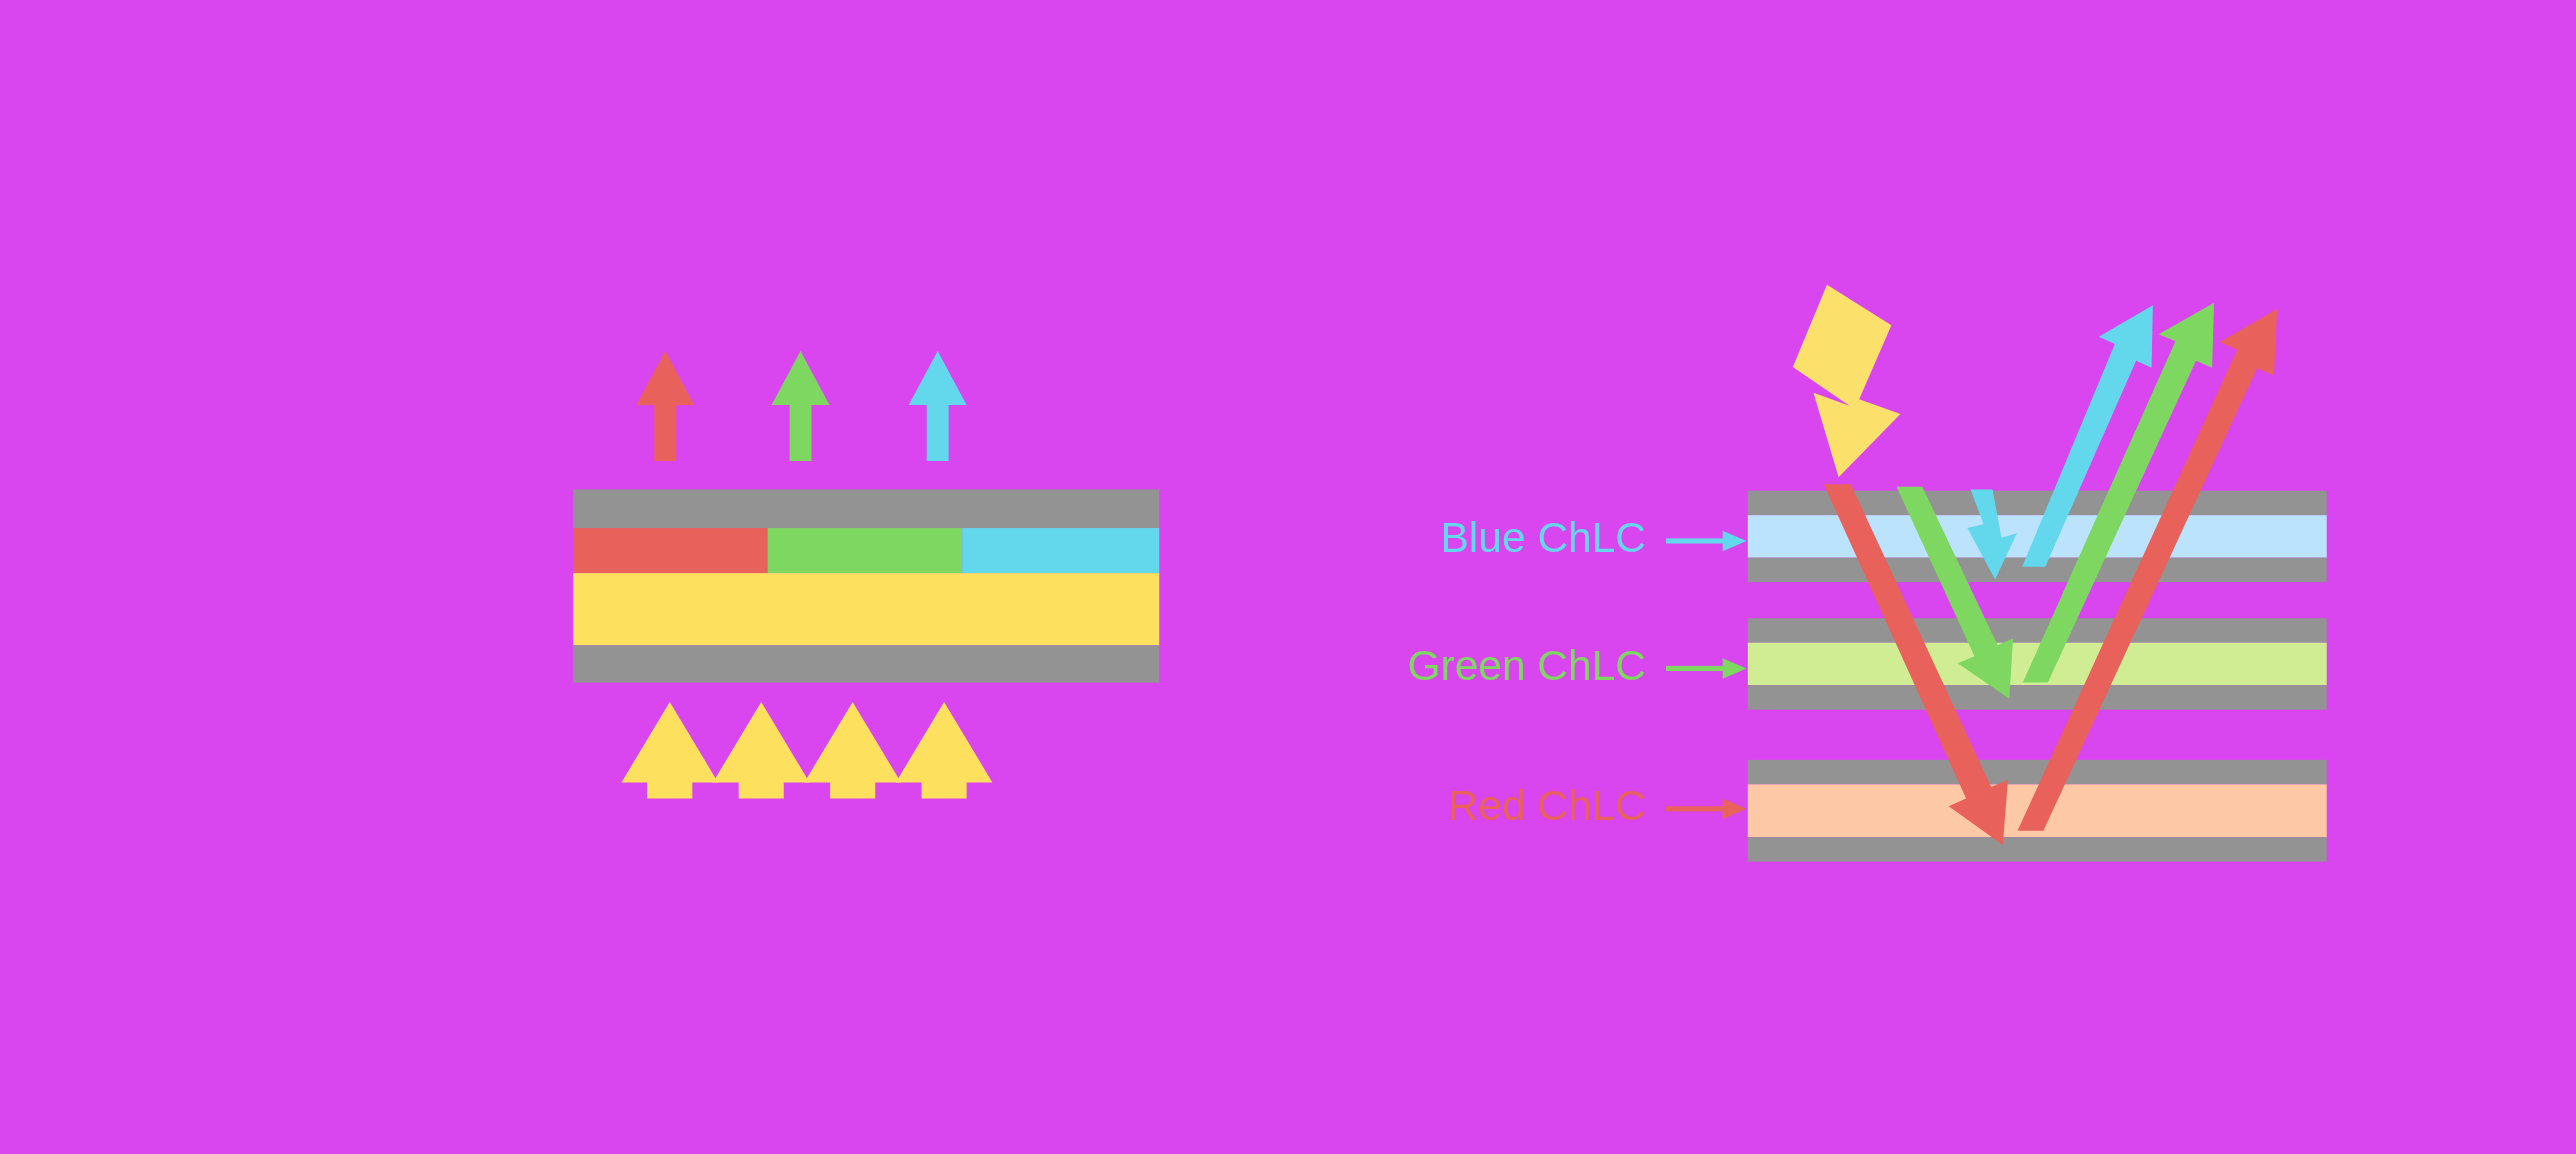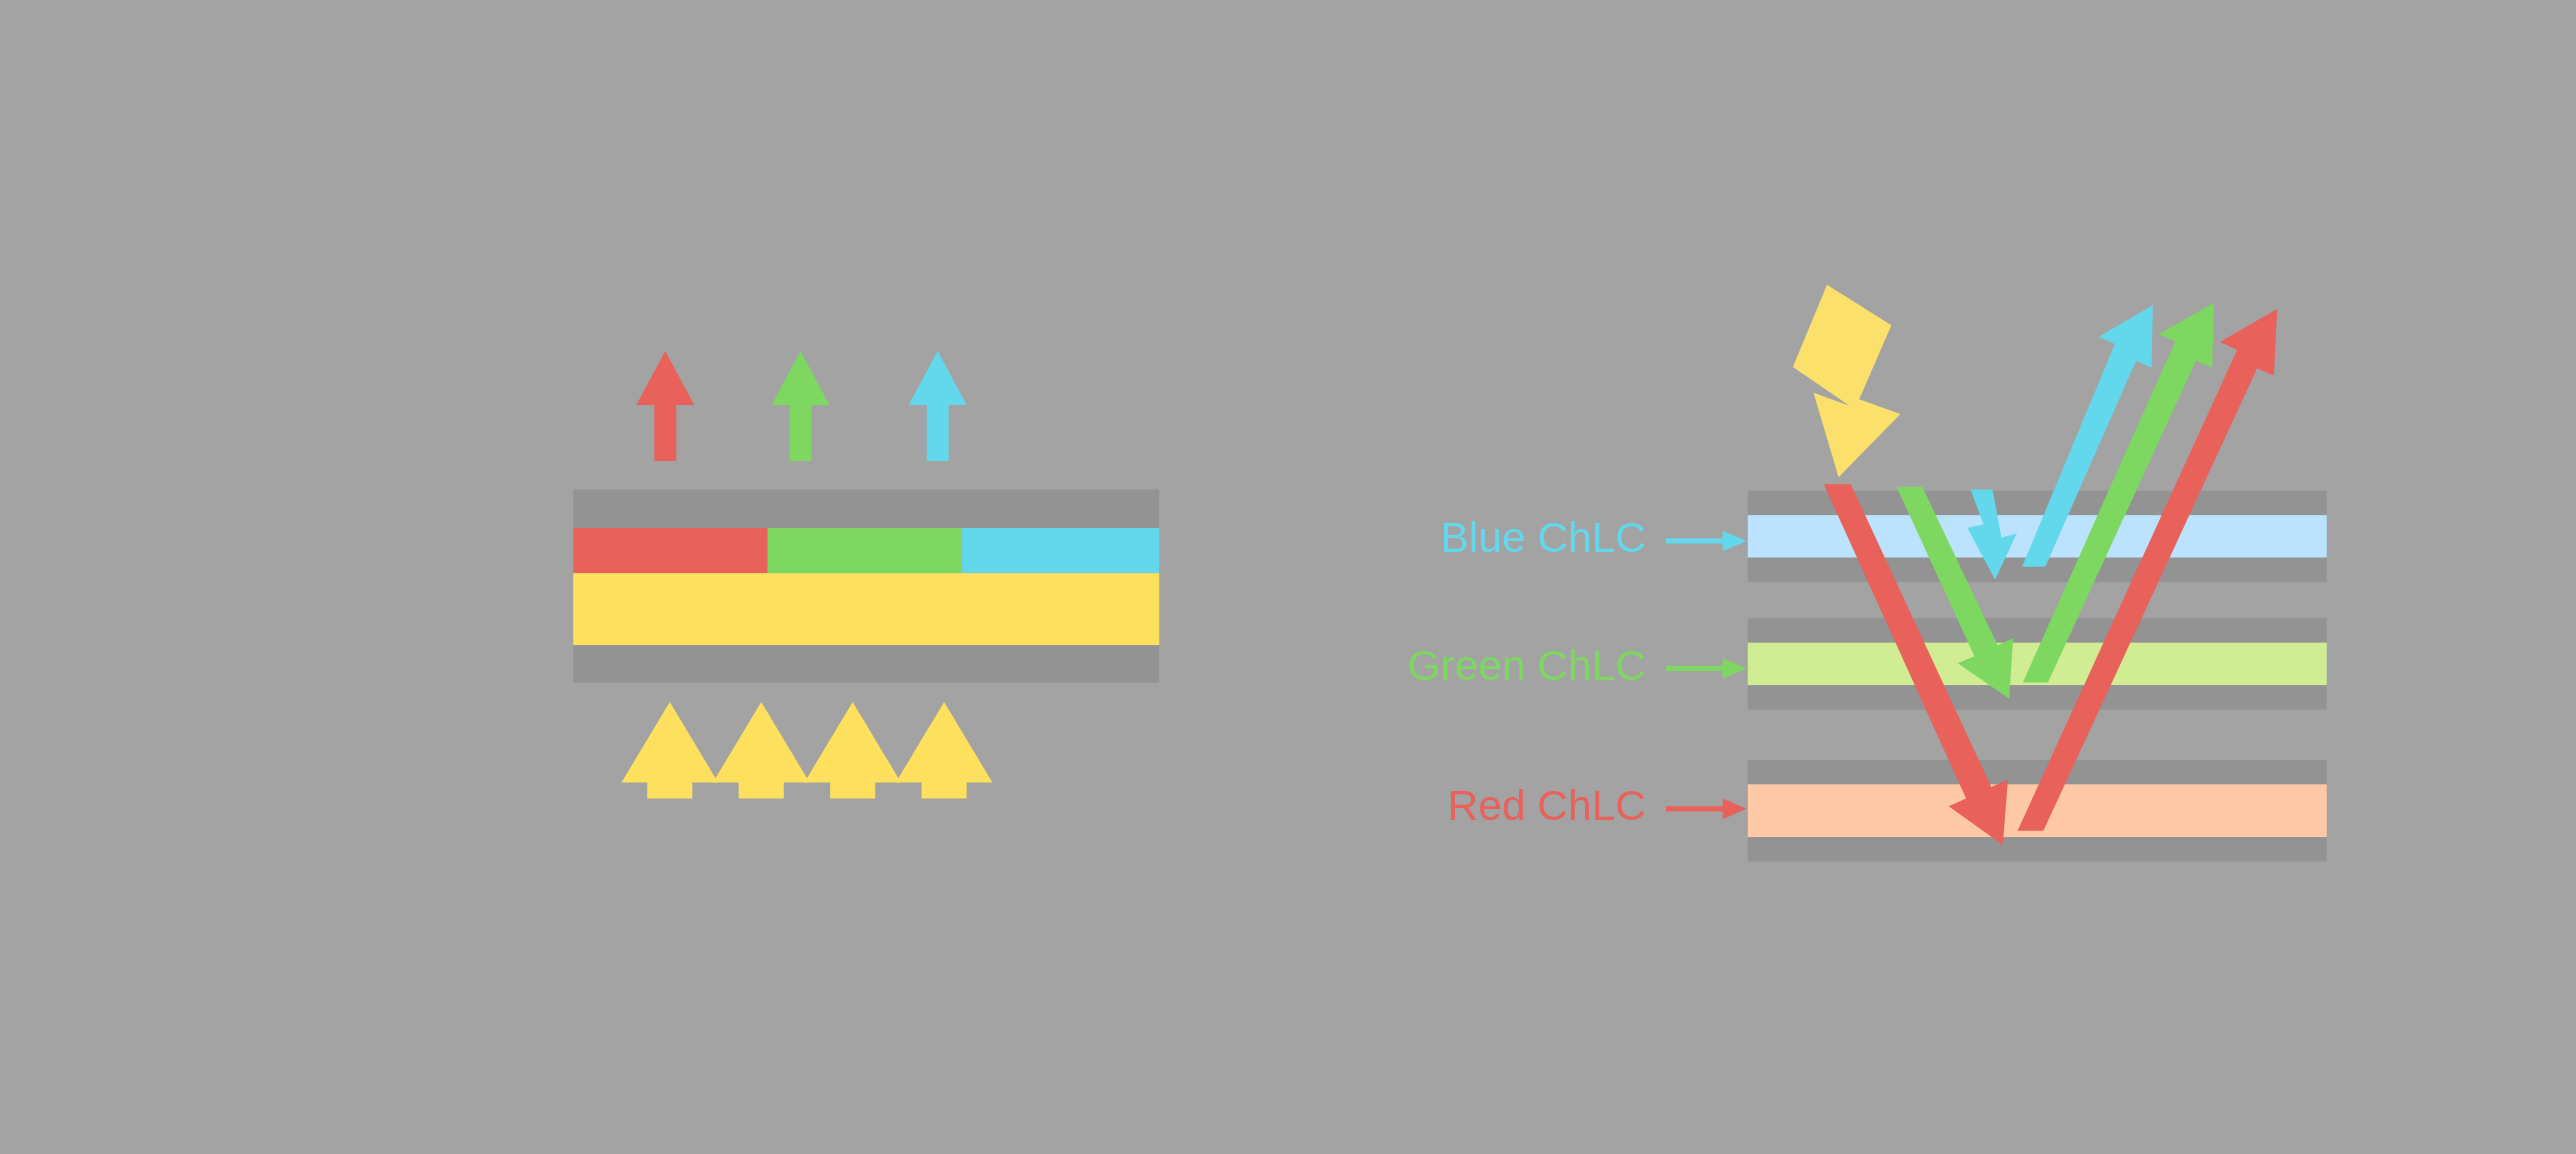--- a/index.html
+++ b/index.html
@@ -11,21 +11,21 @@
   body {
     width: 2576px;
     height: 1154px;
     overflow: hidden;
     font-family: "Liberation Sans", sans-serif;
   }
   #stage {
     position: relative;
     width: 2576px;
     height: 1154px;
-    background: #a3a3a3;
+    background: #d946ef;
   }
   .panel {
     position: absolute;
     top: 0;
     left: 0;
     width: 2576px;
     height: 1154px;
   }
   .svg-layer {
     position: absolute;

